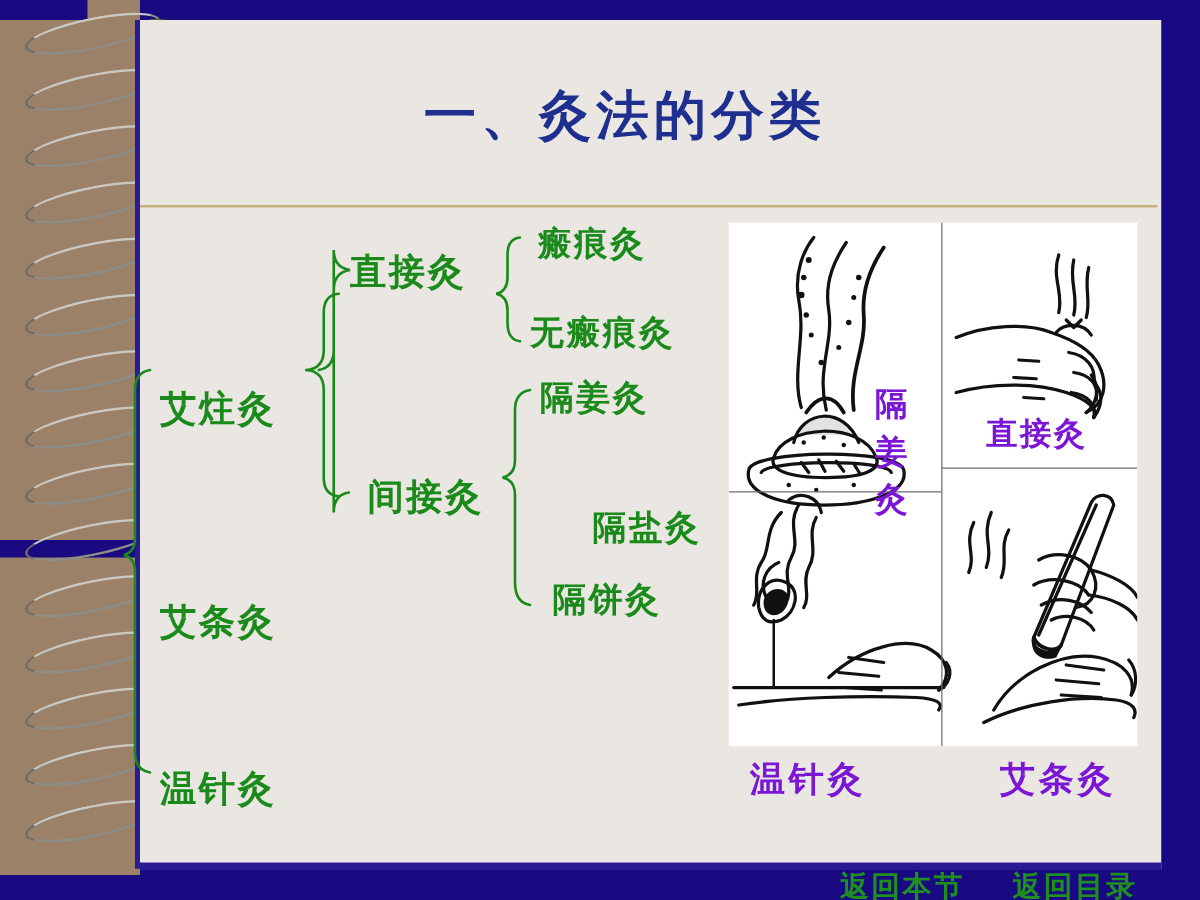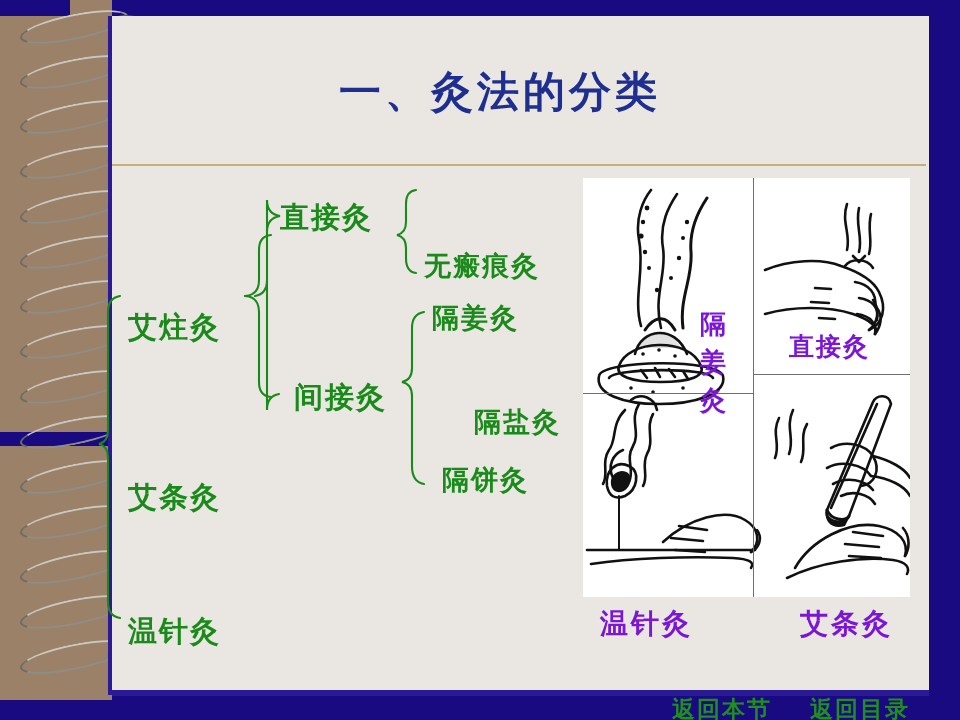--- a/index.html
+++ b/index.html
@@ -210,20 +210,21 @@
     </g>
   </svg>
 
   <div class="g" style="left:128px;top:278px;margin-top:30px;">艾炷灸</div>
   <div class="g" style="left:128px;top:478px;">艾条灸</div>
   <div class="g" style="left:128px;top:612px;">温针灸</div>
 
   <div class="g" style="left:280px;top:198px;">直接灸</div>
   <div class="g" style="left:294px;top:378px;">间接灸</div>
 
+  <div class="g lvl3" style="left:430px;top:177px;">瘢痕灸</div>
   <div class="g lvl3" style="left:424px;top:248px;font-family:Liberation Serif, serif;">无瘢痕灸</div>
 
   <div class="g lvl3" style="left:432px;top:300px;">隔姜灸</div>
   <div class="g lvl3" style="left:442px;top:404px;margin-left:32px;">隔盐灸</div>
   <div class="g lvl3" style="left:442px;top:462px;">隔饼灸</div>
 
   <div class="panel">
     <div class="hline" style="left:0;top:215px;width:170px;"></div>
     <div class="hline" style="left:170px;top:196px;width:157px;"></div>
     <div class="vline" style="left:170px;top:0;height:419px;"></div>

